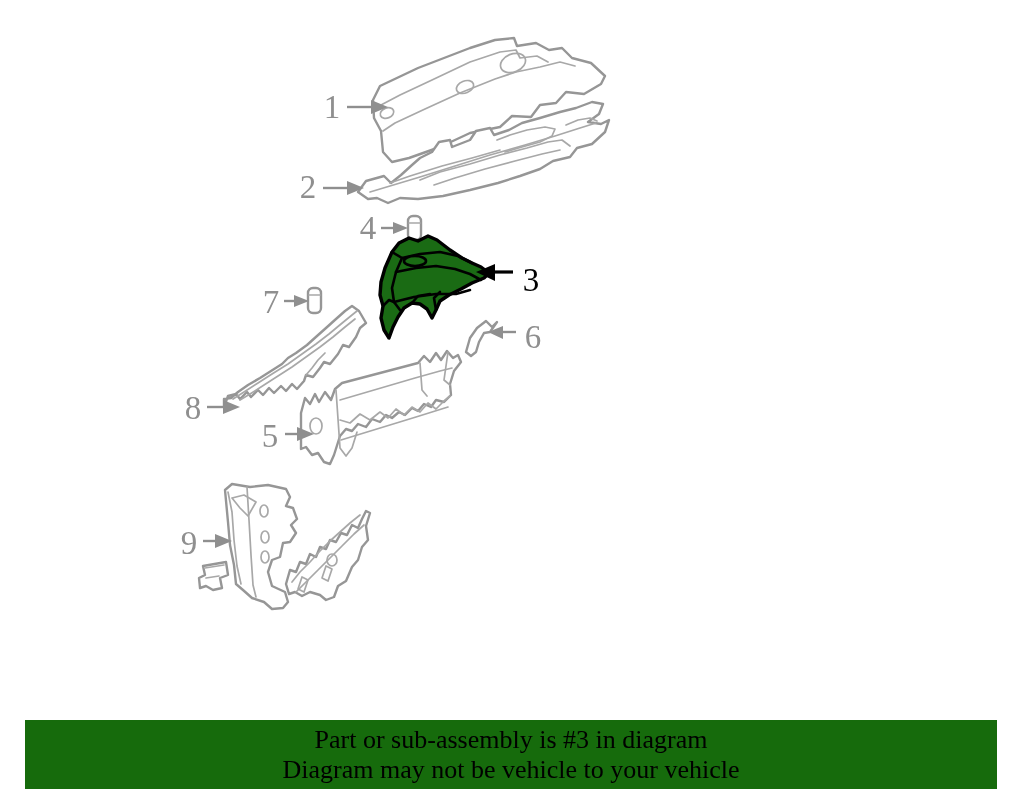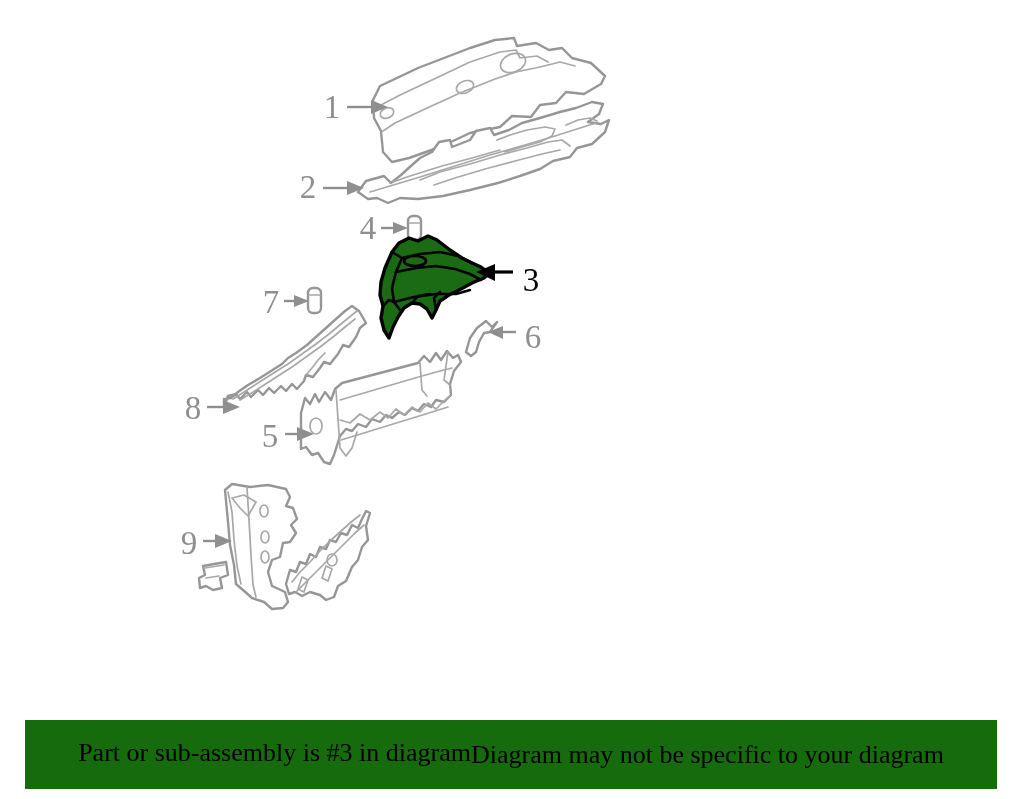--- a/index.html
+++ b/index.html
@@ -30,21 +30,21 @@
   }
   .banner {
     position: absolute;
     left: 25px;
     top: 720px;
     width: 972px;
     height: 69px;
     background: #166b0c;
     box-sizing: border-box;
     display: flex;
-    flex-direction: row;
+    flex-direction: column;
     align-items: center;
     justify-content: center;
     line-height: 1.0;
   }
   .banner-line {
     font-family: "Liberation Serif", serif;
     font-size: 26px;
     color: #000000;
     text-align: center;
     white-space: nowrap;
@@ -243,16 +243,16 @@
     <g>
       <text class="callout" x="189" y="554" text-anchor="middle">9</text>
       <line class="leader" x1="203" y1="541" x2="218" y2="541"></line>
       <polygon class="arrowhead" points="232,541 215,534 215,548"></polygon>
     </g>
 
   </svg>
 
   <div class="banner">
     <div class="banner-line l1">Part or sub-assembly is #3 in diagram</div>
-    <div class="banner-line l2">Diagram may not be specific to your diagram</div>
+    <div class="banner-line l2">Diagram may not be vehicle to your vehicle</div>
   </div>
 
 </div>
 
 </body></html>

